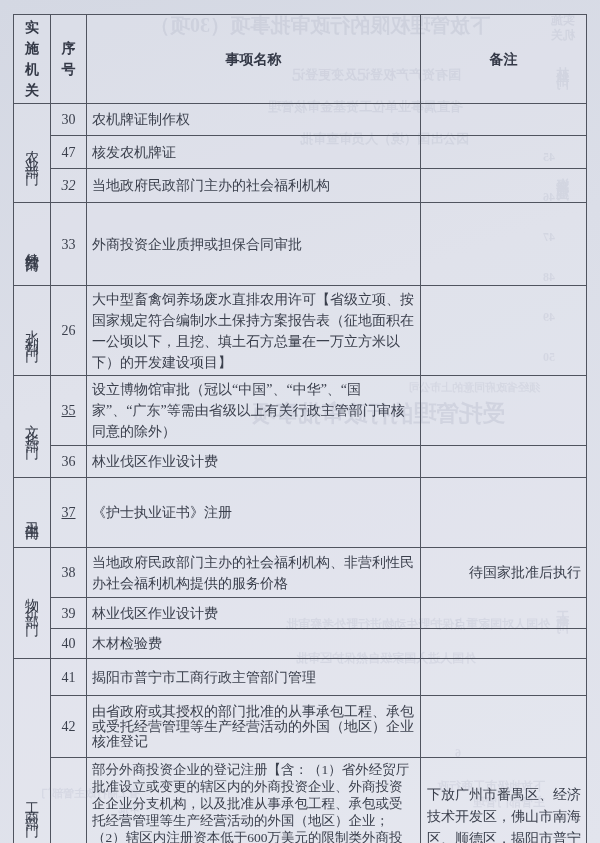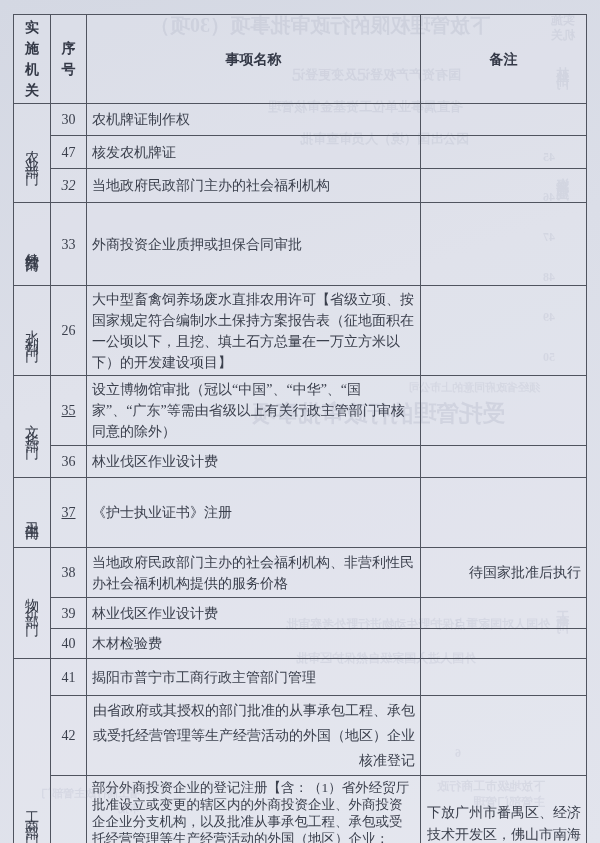--- a/index.html
+++ b/index.html
@@ -82,21 +82,21 @@
   tr.h78 > td.no{height:78px;}
   tr.h85 > td.no{height:85px;}
   tr.h65 > td.no{height:65px;text-decoration:underline;}
   tr.h45 > td.no{height:45px;}
   tr.h26 > td.no{height:26px;}
   tr.h25 > td.no{height:25px;}
   tr.h32 > td.no{height:32px;margin-left:18px;}
   tr.h57 > td.no{height:57px;}
   tr.h188> td.no{height:188px;}
 
-  tr.h57 td.item{line-height:25px;text-align:right;}
+  tr.h57 td.item{line-height:15px;}
   tr.h188 td.item{font-size:13.5px;line-height:17px;padding-top:3px;padding-bottom:3px;}
   td.remark.top{vertical-align:top;padding-top:26px;line-height:22px;}
 </style>
 </head>
 <body>
 
 <div class="paper">
 
   <div class="ghost-layer">
     <span class="ghost g0">下放管理权限的行政审批事项（30项）</span>

